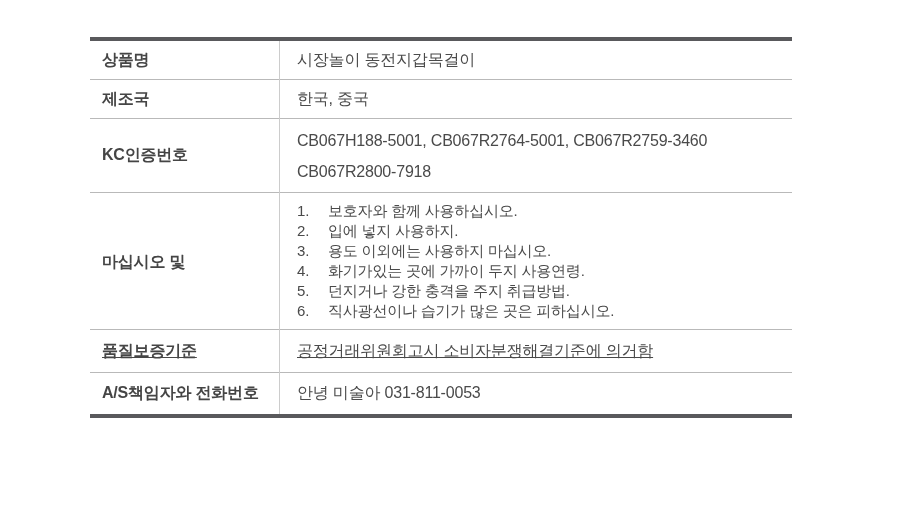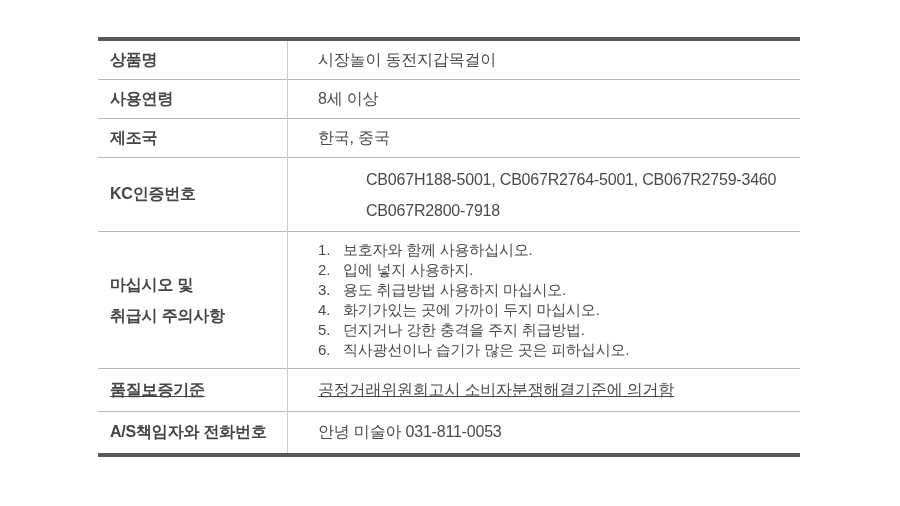--- a/index.html
+++ b/index.html
@@ -7,21 +7,21 @@
     width: 900px;
     height: 506px;
     background: #ffffff;
     font-family: "Liberation Sans", "DejaVu Sans", sans-serif;
     color: #474747;
     position: relative;
     overflow: hidden;
   }
   .info-table {
     position: absolute;
-    left: 98px;
+    left: 90px;
     top: 37px;
     width: 702px;
     border-top: 4px solid #59595c;
     border-bottom: 4px solid #59595c;
     box-sizing: border-box;
   }
   .vline {
     position: absolute;
     left: 189px;
     top: 0;
@@ -41,99 +41,94 @@
     flex: 0 0 189px;
     padding-left: 12px;
     box-sizing: border-box;
     font-weight: 700;
     font-size: 16px;
     color: #454545;
     letter-spacing: -0.2px;
   }
   .cell-value {
     flex: 1;
-    padding-left: 31px;
+    padding-left: 18px;
     padding-right: 8px;
     box-sizing: border-box;
     font-size: 16px;
     font-weight: 400;
     color: #4a4a4a;
     letter-spacing: -0.2px;
   }
   .h40  { min-height: 39px; }
-  .h-kc { min-height: 74px; gap: 48px; }
+  .h-kc { min-height: 74px; }
   .h-list { min-height: 120px; }
   .h43 { min-height: 43px; text-decoration: underline; }
   .h42 { min-height: 41px; }
   .kc-line { line-height: 31px; }
   .label-line { line-height: 31px; }
   .care-list { padding: 8px 0; }
   .care-item {
     display: flex;
     font-size: 15px;
     line-height: 20px;
   }
   .care-num {
     flex: 0 0 25px;
     width: 25px;
   }
-  .care-text { flex: 1; }
+  .care-text { flex: 1; margin-left: 6px; }
 </style>
 </head>
 <body>
 
 <div class="info-table">
   <div class="vline"></div>
 
   <div class="row h40">
     <div class="cell-label">상품명</div>
     <div class="cell-value">시장놀이 동전지갑목걸이</div>
   </div>
 
-  <div class="row h40">
-    <div class="cell-label">사용연령</div>
-    <div class="cell-value">8세 이상</div>
-  </div>
 
   <div class="row h40">
     <div class="cell-label">제조국</div>
     <div class="cell-value">한국, 중국</div>
   </div>
 
 
   <div class="row h-kc">
     <div class="cell-label">KC인증번호</div>
     <div class="cell-value">
       <div class="kc-line">CB067H188-5001, CB067R2764-5001, CB067R2759-3460</div>
       <div class="kc-line">CB067R2800-7918</div>
     </div>
   </div>
 
   <div class="row h-list">
     <div class="cell-label">
       <div class="label-line">마십시오 및</div>
-      <div class="label-line">취급시 주의사항</div>
     </div>
     <div class="cell-value">
       <div class="care-list">
         <div class="care-item">
           <span class="care-num">1.</span>
           <span class="care-text">보호자와 함께 사용하십시오.</span>
         </div>
         <div class="care-item">
           <span class="care-num">2.</span>
           <span class="care-text">입에 넣지 사용하지.</span>
         </div>
         <div class="care-item">
           <span class="care-num">3.</span>
-          <span class="care-text">용도 취급방법 사용하지 마십시오.</span>
+          <span class="care-text">용도 이외에는 사용하지 마십시오.</span>
         </div>
         <div class="care-item">
           <span class="care-num">4.</span>
-          <span class="care-text">화기가있는 곳에 가까이 두지 마십시오.</span>
+          <span class="care-text">화기가있는 곳에 가까이 두지 사용연령.</span>
         </div>
         <div class="care-item">
           <span class="care-num">5.</span>
           <span class="care-text">던지거나 강한 충격을 주지 취급방법.</span>
         </div>
         <div class="care-item">
           <span class="care-num">6.</span>
           <span class="care-text">직사광선이나 습기가 많은 곳은 피하십시오.</span>
         </div>
       </div>

